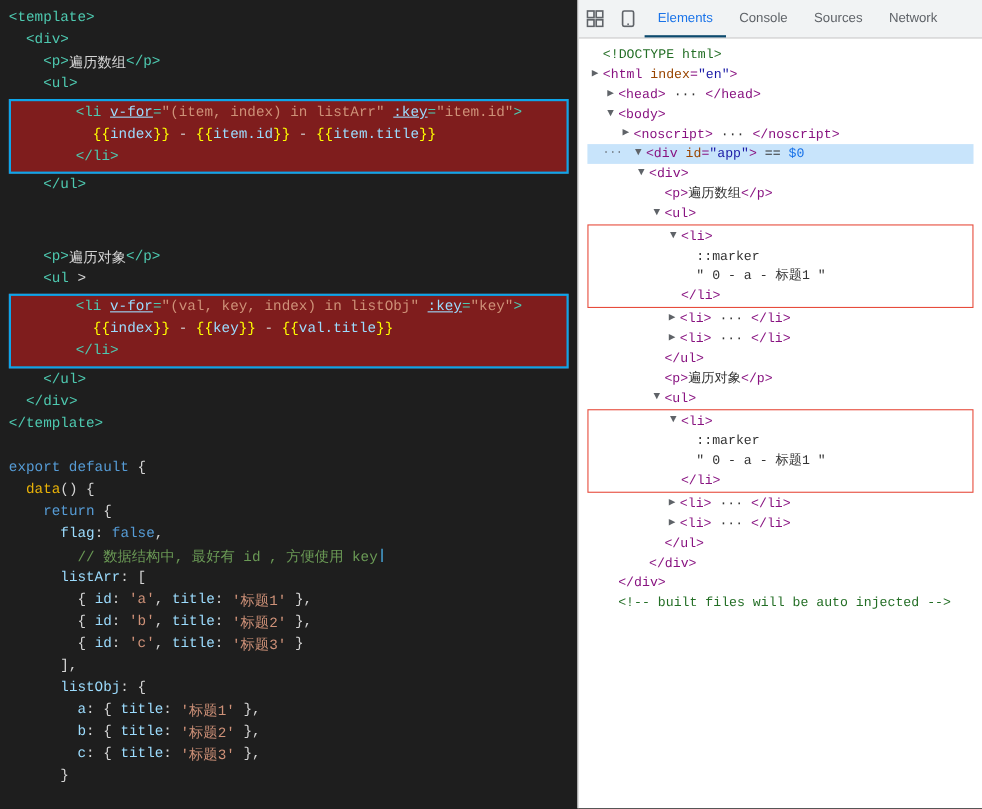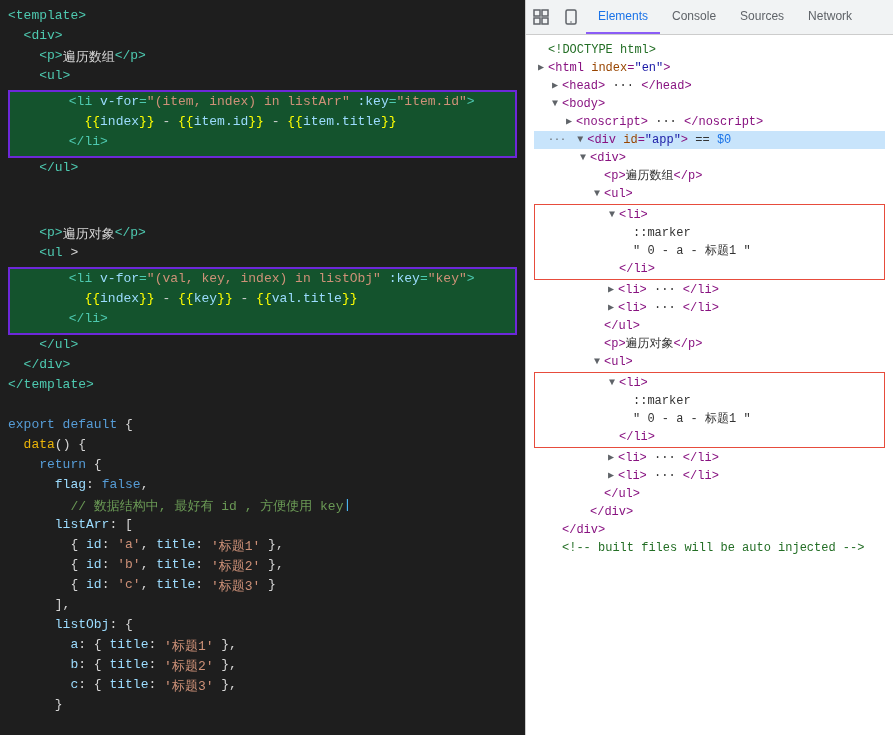--- a/index.html
+++ b/index.html
@@ -25,35 +25,35 @@
 
     .code-line {
       display: flex;
       align-items: flex-start;
       min-height: 20px;
       padding: 0 8px;
       white-space: pre;
     }
 
     .highlighted-block {
-      border: 2px solid #6d28d9;
+      border: 2px solid #0ea5e9;
       margin: 2px 8px;
       padding: 2px 4px;
-      background: #14532d;
+      background: #7f1d1d;
     }
     .kw-blue { color: #569cd6; }
     .kw-yellow { color: #eab308; }
     .kw-green { color: #6a9955; }
     .kw-white { color: #d4d4d4; }
     .kw-lightblue { color: #9cdcfe; }
     .kw-bright-yellow { color: #ffff00; }
     .kw-cyan { color: #4fc1ff; }
     .kw-chinese { color: #d4d4d4; }
     .kw-tag { color: #4ec9b0; }
-    .kw-attr { color: #9cdcfe; }
+    .kw-attr { color: #9cdcfe; text-decoration: underline; }
     .kw-string { color: #ce9178; }
 
     
     #right-panel {
       flex: 1;
       background: #ffffff;
       display: flex;
       flex-direction: column;
       border-left: 1px solid #ccc;
       overflow: hidden;
@@ -83,21 +83,21 @@
       align-items: center;
       font-size: 12px;
       color: #5f6368;
       cursor: pointer;
       border-bottom: 2px solid transparent;
       font-family: Arial, sans-serif;
     }
 
     .tab-item.active {
       color: #1a73e8;
-      border-bottom: 2px solid #8b5cf6;
+      border-bottom: 2px solid #0c4a6e;
     }
 
     #devtools-content {
       flex: 1;
       overflow: auto;
       padding: 6px 8px;
       font-size: 12px;
       color: #333;
       font-family: Consolas, 'Courier New', monospace;
     }

